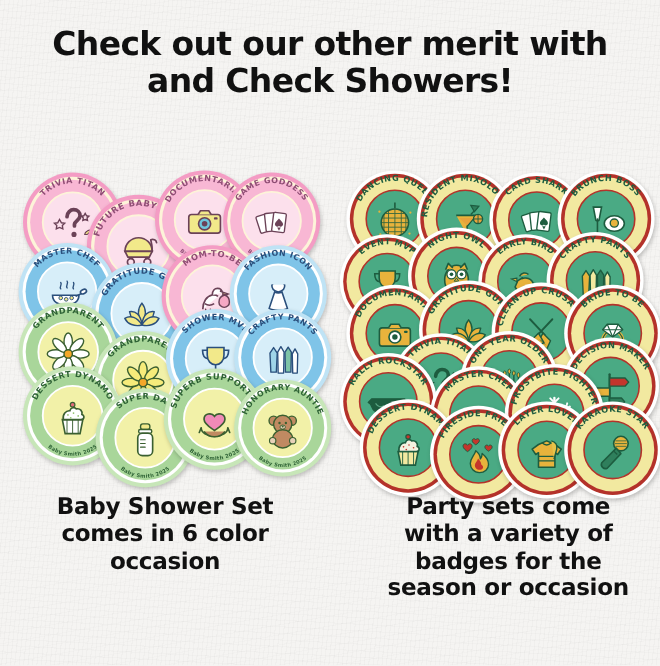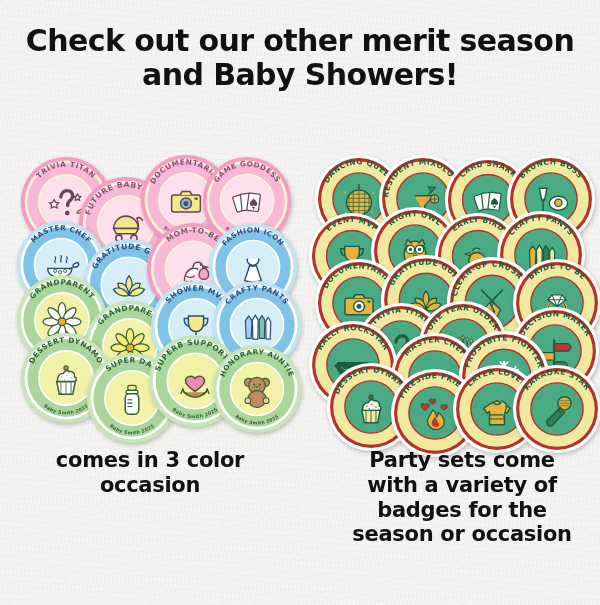--- a/index.html
+++ b/index.html
@@ -41,22 +41,22 @@
   .cap div{white-space:nowrap;}
   #caption-baby{padding-right:8px;}
   #caption-party{padding-left:4px;}
 </style>
 </head>
 <body>
 
 <div class="paper-texture"></div>
 
 <div class="headline">
-  <div>Check out our other merit season</div>
-  <div>and Baby Showers!</div>
+  <div>Check out our other merit with</div>
+  <div>and Check Showers!</div>
 </div>
 
 <div class="cluster" id="cluster-baby">
     <div class="badge" style="left: 14px; top: 6px; width: 92px; height: 92px; filter: drop-shadow(rgba(0, 0, 0, 0.22) 1px 2px 2px);">
       <svg viewBox="0 0 100 100" width="92" height="92">
     <defs>
       <path id="arc-baby-0" d="M 11.5 50 A 38.5 38.5 0 0 1 88.5 50"></path>
       <path id="farc-baby-0" d="M 10.5 50 A 39.5 39.5 0 0 0 89.5 50"></path>
     </defs>
 
@@ -1147,21 +1147,22 @@
     <text font-family="DejaVu Sans, sans-serif" font-size="8.3" font-weight="bold" fill="#1d5c3f" letter-spacing="0.55">
       <textPath href="#arc-party-21" startOffset="50%" text-anchor="middle">KARAOKE STAR</textPath>
     </text>
 
   </svg>
     </div>
   </div>
 
 <div class="captions">
   <div class="cap" id="caption-baby">
-    <div>comes in 3 color</div>
+    <div>Baby Shower Set</div>
+    <div>comes in 6 color</div>
     <div>occasion</div>
   </div>
   <div class="cap" id="caption-party">
     <div>Party sets come</div>
     <div>with a variety of</div>
     <div>badges for the</div>
     <div>season or occasion</div>
   </div>
 </div>
 

